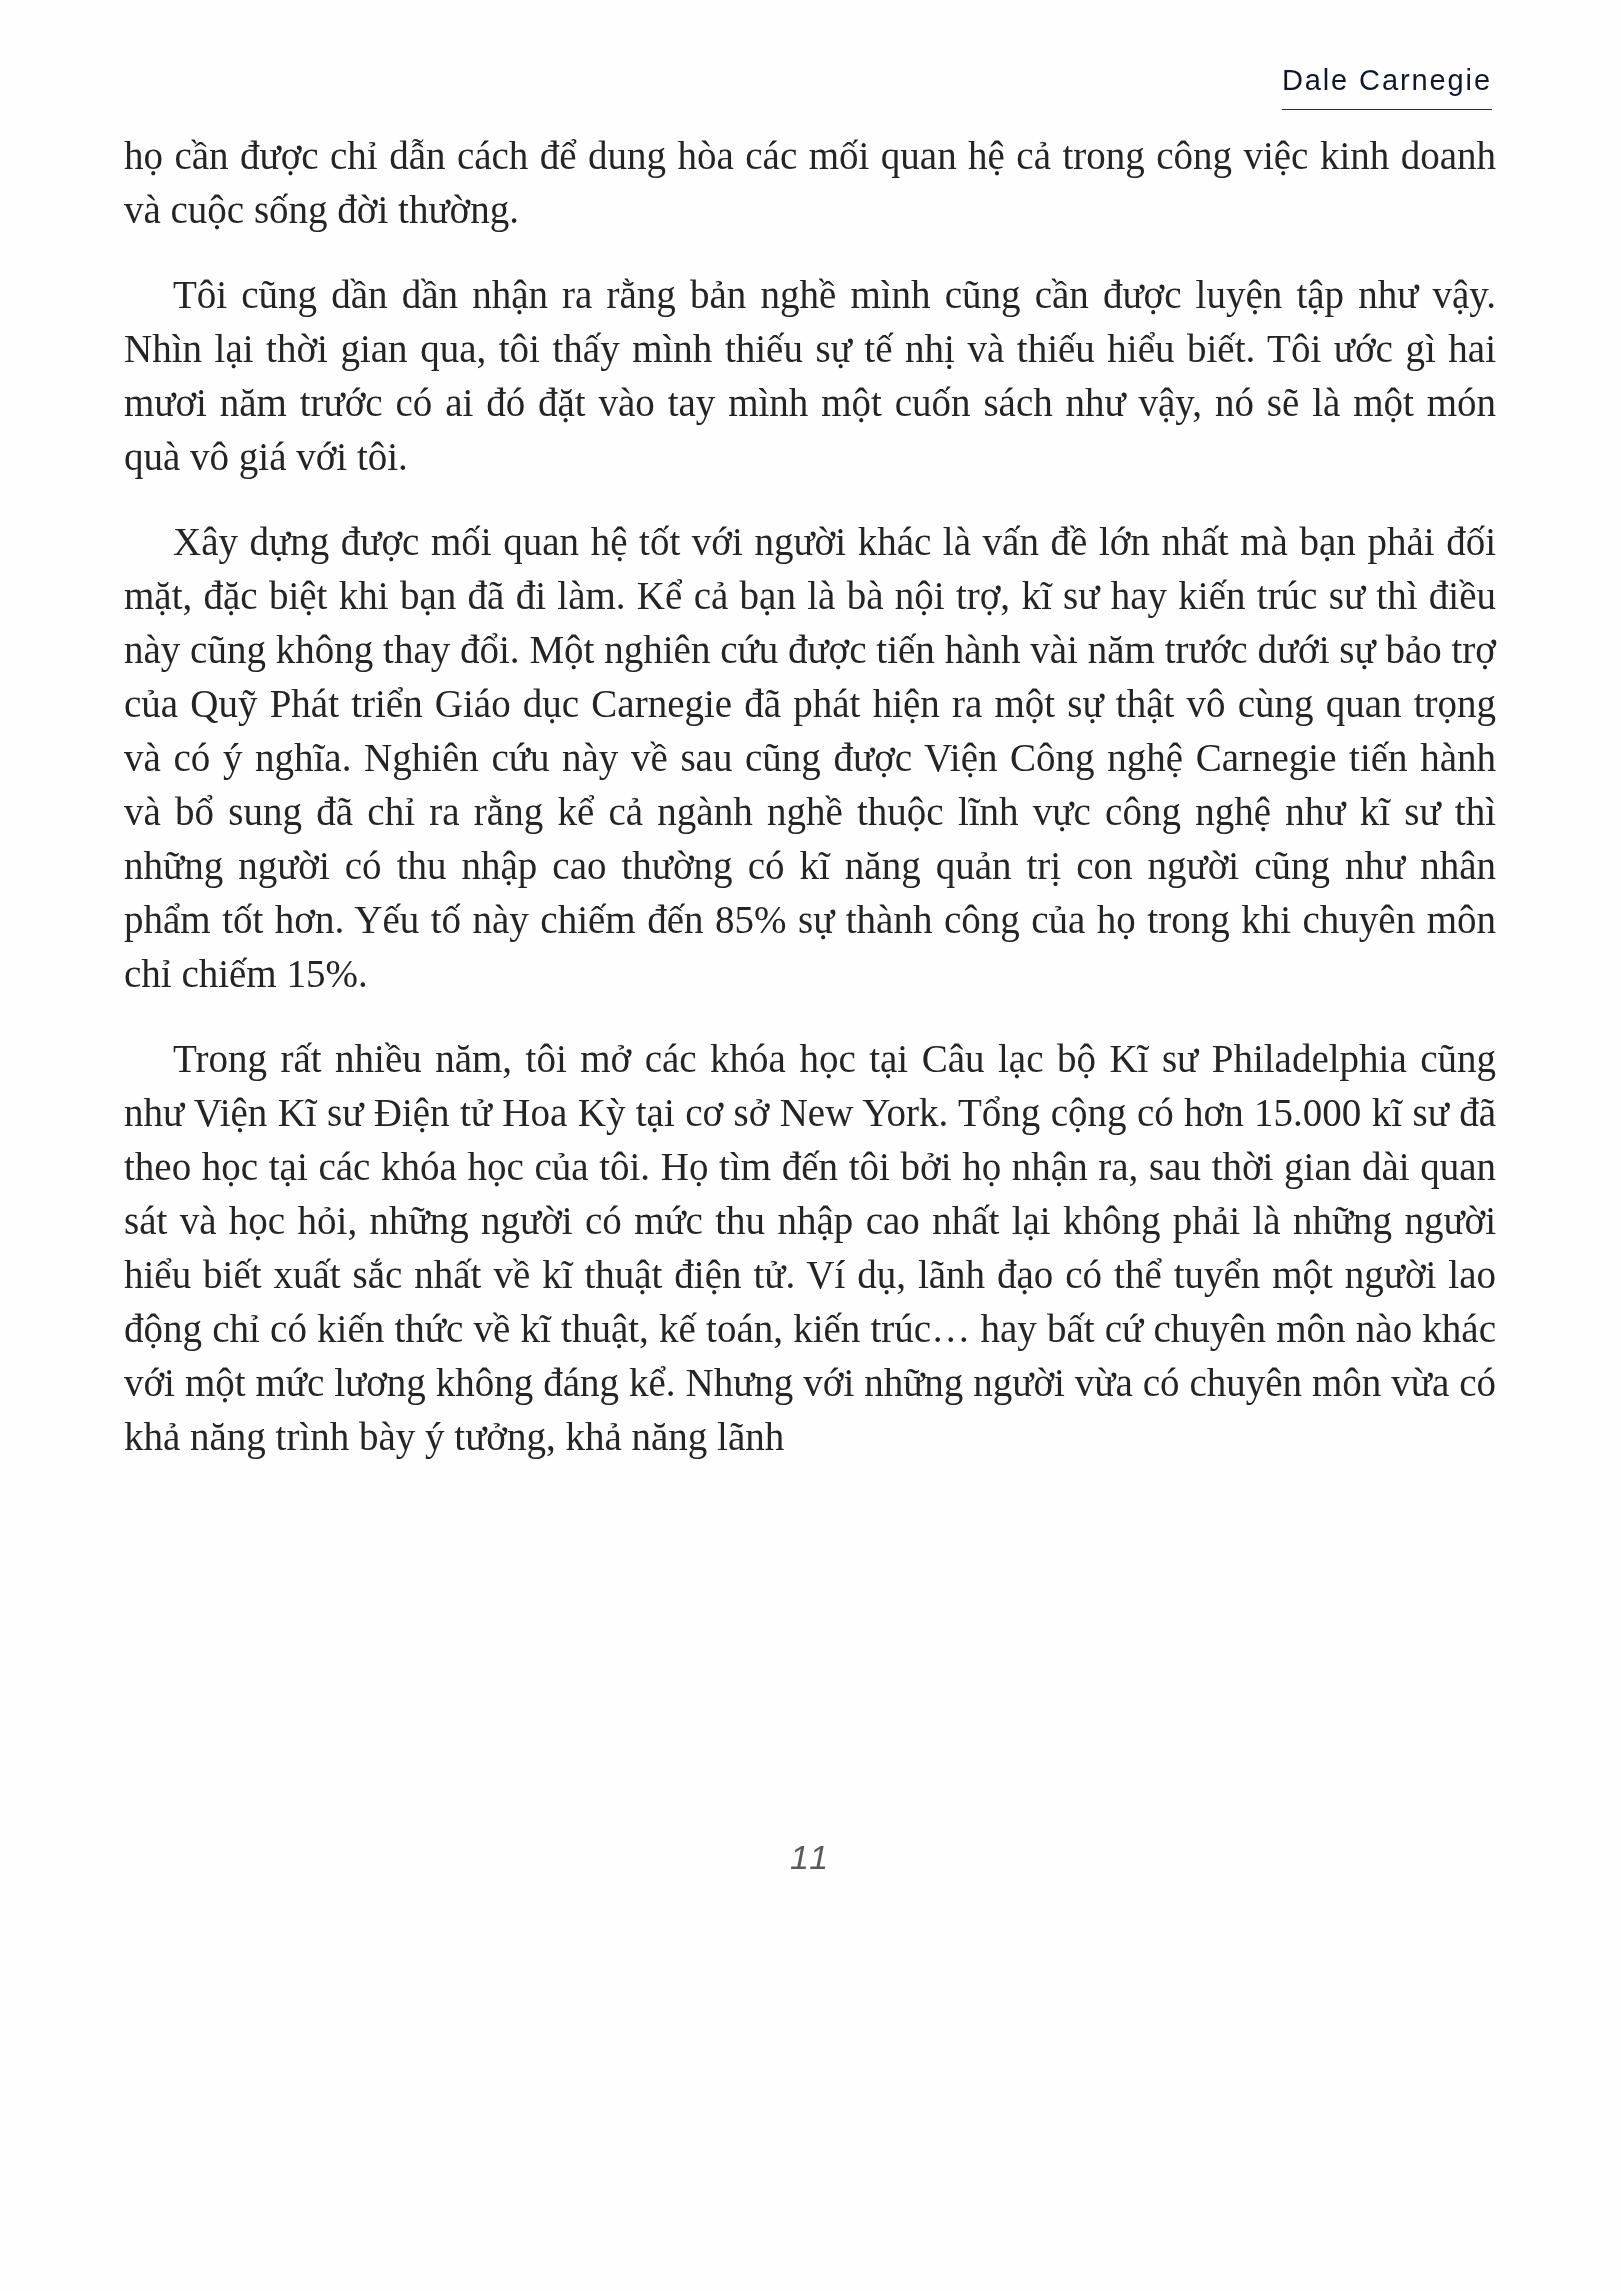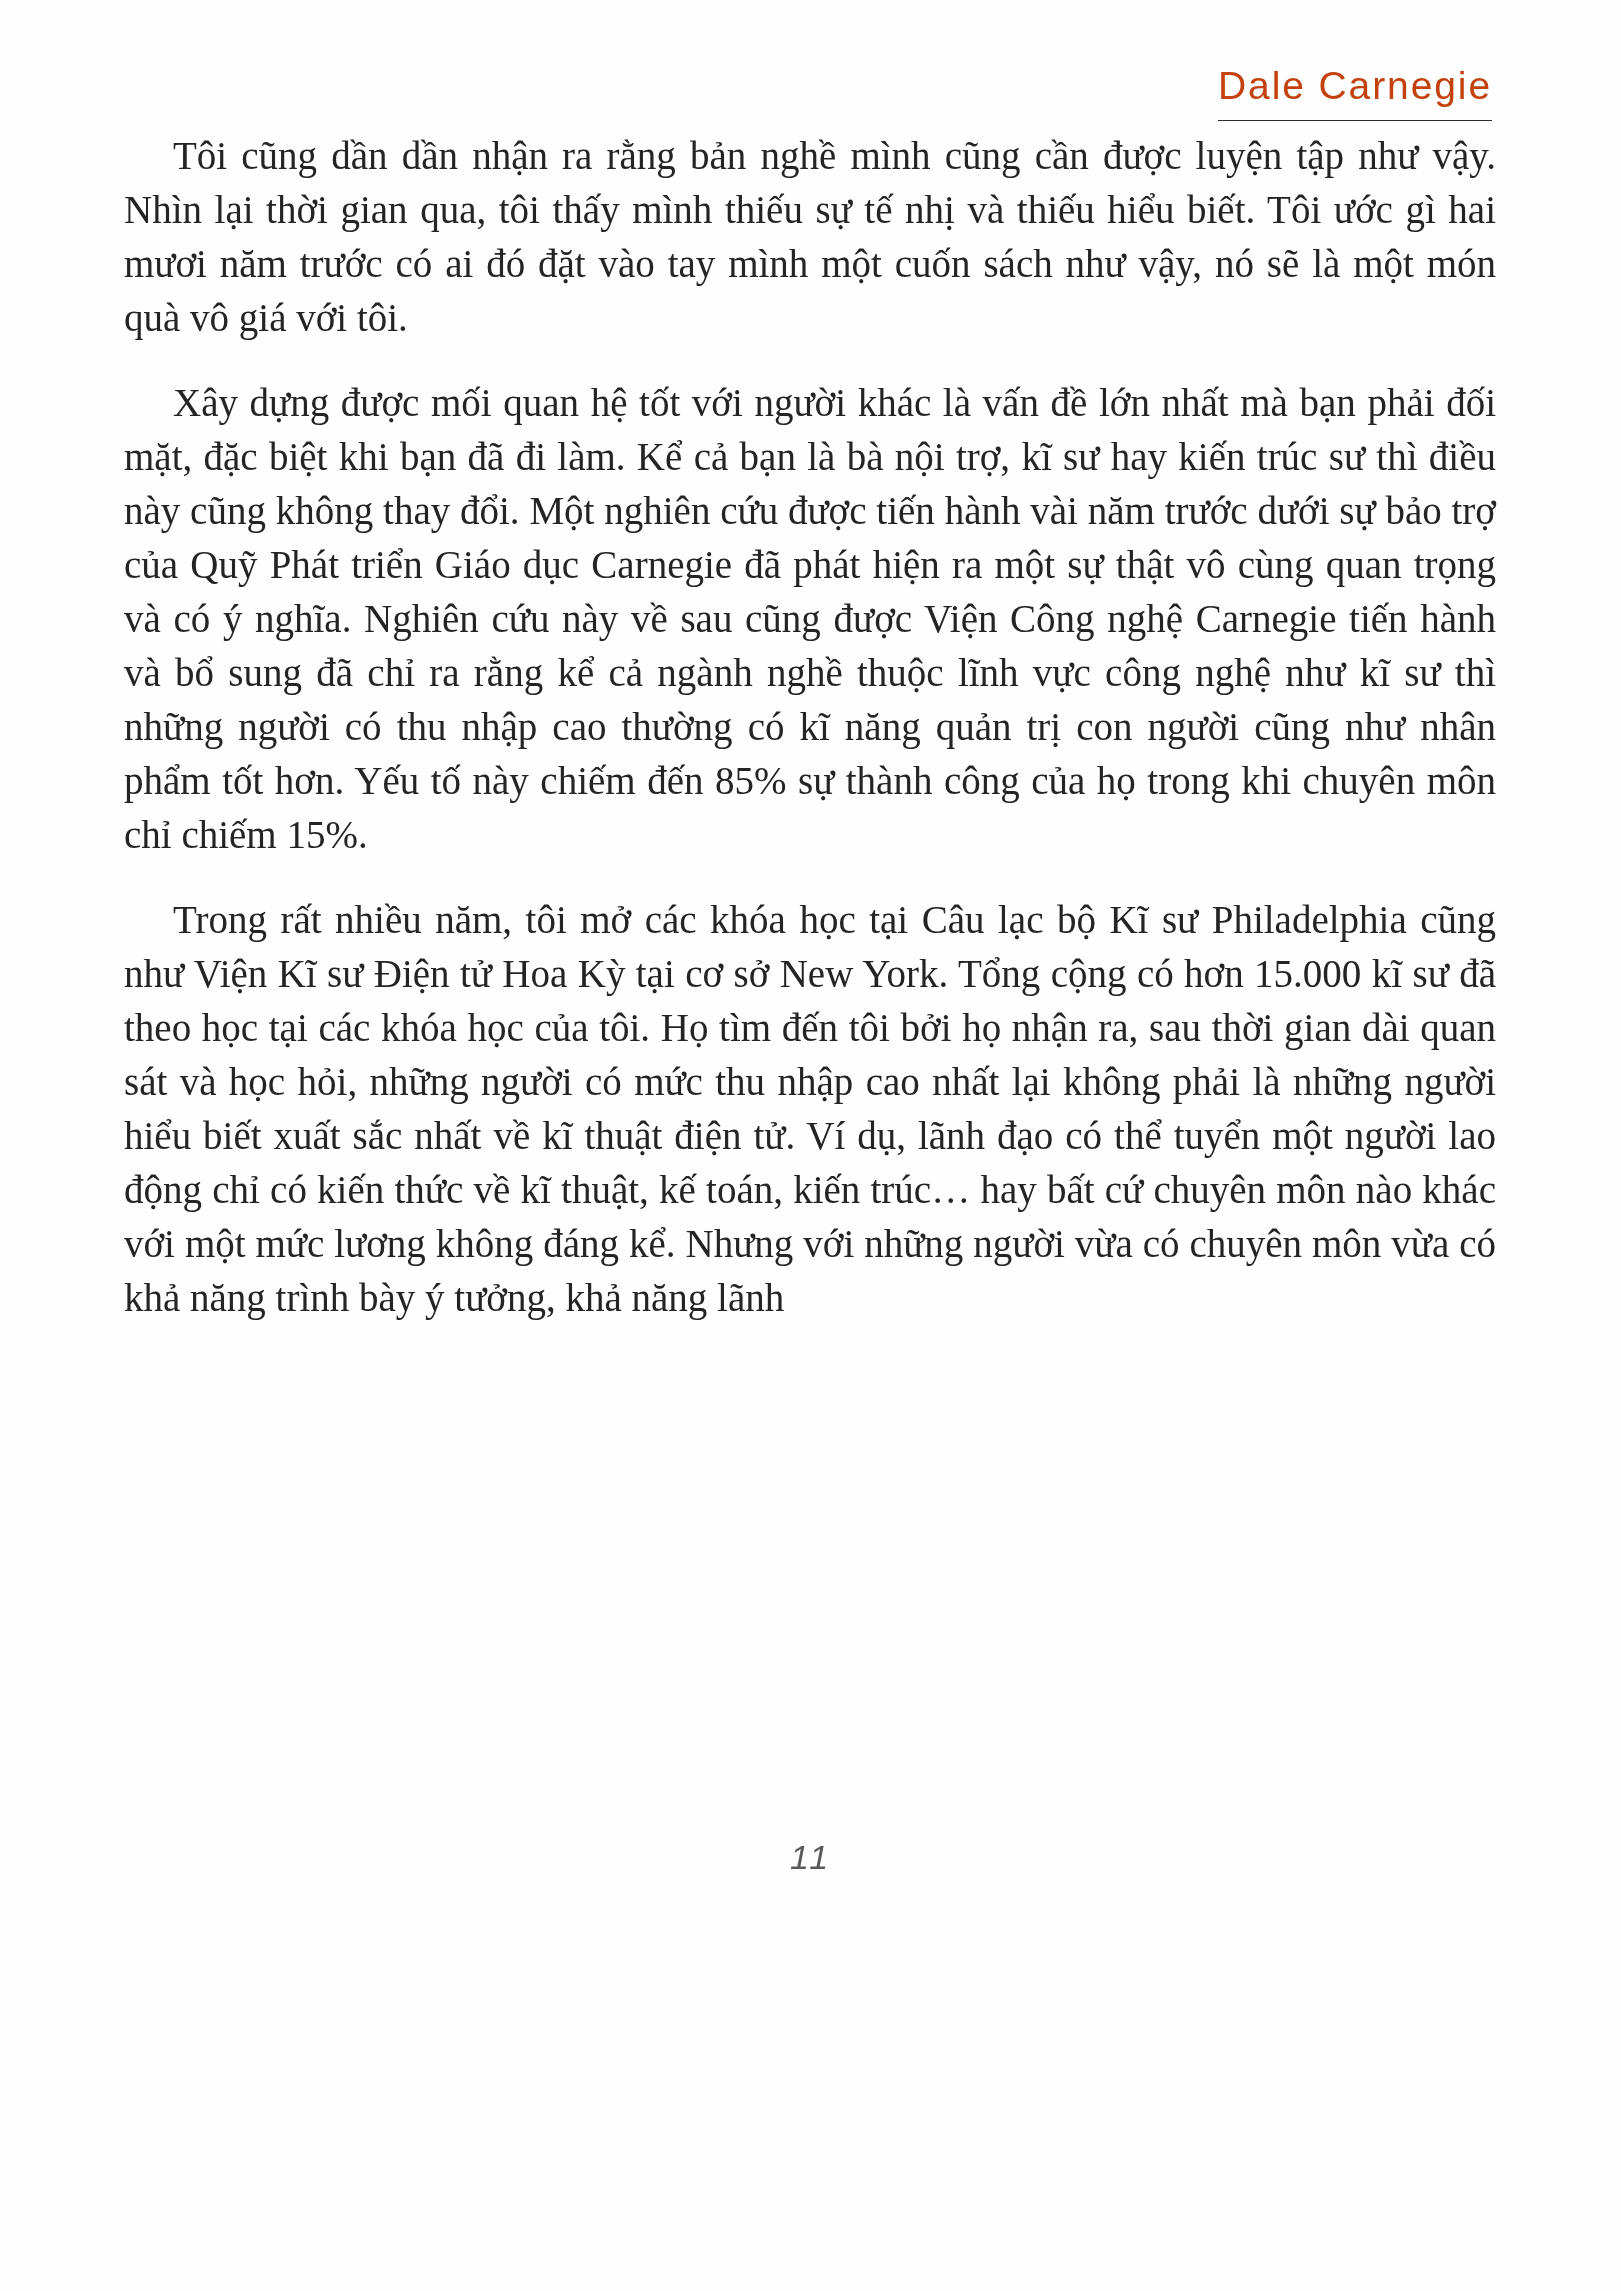--- a/index.html
+++ b/index.html
@@ -18,24 +18,24 @@
   
   .page-header {
     position: absolute;
     top: 64px;
     right: 129px;
     text-align: right;
   }
   .author {
     display: inline-block;
     font-family: "Liberation Sans", "DejaVu Sans", sans-serif;
-    font-size: 39px;
+    font-size: 29px;
     font-weight: 400;
     letter-spacing: 1.9px;
-    color: #c2410c;
+    color: #0f172a;
     padding-bottom: 12.3px;
     border-bottom: 1.9px solid #2e2e2e;
   }
 
   
   .page-body {
     position: absolute;
     top: 129px;
     left: 124px;
     width: 1372px;
@@ -69,20 +69,21 @@
 </head>
 <body>
 
 <div class="page">
 
   <div class="page-header">
     <span class="author">Dale Carnegie</span>
   </div>
 
   <div class="page-body">
+    <p class="para no-indent">họ cần được chỉ dẫn cách để dung hòa các mối quan hệ cả trong công việc kinh doanh và cuộc sống đời thường.</p>
     <p class="para">Tôi cũng dần dần nhận ra rằng bản nghề mình cũng cần được luyện tập như vậy. Nhìn lại thời gian qua, tôi thấy mình thiếu sự tế nhị và thiếu hiểu biết. Tôi ước gì hai mươi năm trước có ai đó đặt vào tay mình một cuốn sách như vậy, nó sẽ là một món quà vô giá với tôi.</p>
     <p class="para">Xây dựng được mối quan hệ tốt với người khác là vấn đề lớn nhất mà bạn phải đối mặt, đặc biệt khi bạn đã đi làm. Kể cả bạn là bà nội trợ, kĩ sư hay kiến trúc sư thì điều này cũng không thay đổi. Một nghiên cứu được tiến hành vài năm trước dưới sự bảo trợ của Quỹ Phát triển Giáo dục Carnegie đã phát hiện ra một sự thật vô cùng quan trọng và có ý nghĩa. Nghiên cứu này về sau cũng được Viện Công nghệ Carnegie tiến hành và bổ sung đã chỉ ra rằng kể cả ngành nghề thuộc lĩnh vực công nghệ như kĩ sư thì những người có thu nhập cao thường có kĩ năng quản trị con người cũng như nhân phẩm tốt hơn. Yếu tố này chiếm đến 85% sự thành công của họ trong khi chuyên môn chỉ chiếm 15%.</p>
     <p class="para">Trong rất nhiều năm, tôi mở các khóa học tại Câu lạc bộ Kĩ sư Philadelphia cũng như Viện Kĩ sư Điện tử Hoa Kỳ tại cơ sở New York. Tổng cộng có hơn 15.000 kĩ sư đã theo học tại các khóa học của tôi. Họ tìm đến tôi bởi họ nhận ra, sau thời gian dài quan sát và học hỏi, những người có mức thu nhập cao nhất lại không phải là những người hiểu biết xuất sắc nhất về kĩ thuật điện tử. Ví dụ, lãnh đạo có thể tuyển một người lao động chỉ có kiến thức về kĩ thuật, kế toán, kiến trúc… hay bất cứ chuyên môn nào khác với một mức lương không đáng kể. Nhưng với những người vừa có chuyên môn vừa có khả năng trình bày ý tưởng, khả năng lãnh</p>
   </div>
 
   <div class="page-number">11</div>
 
 </div>
 
 

